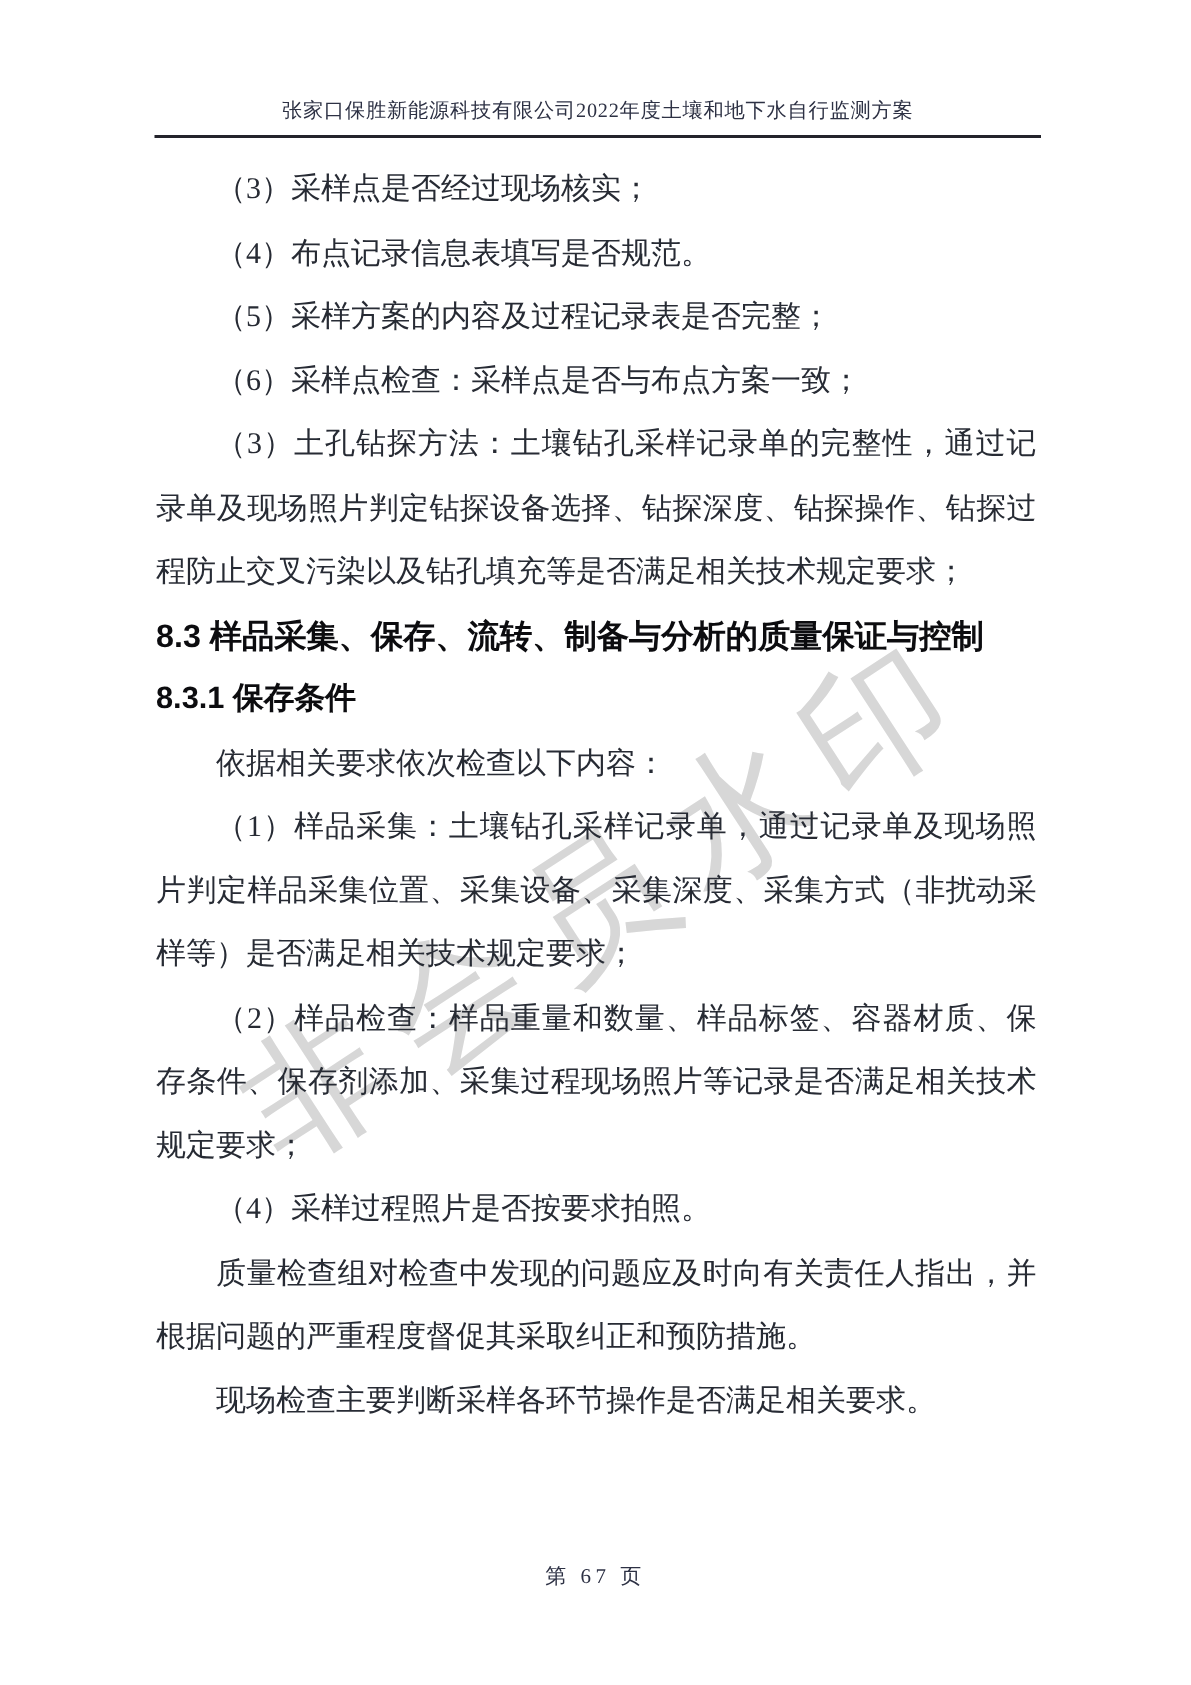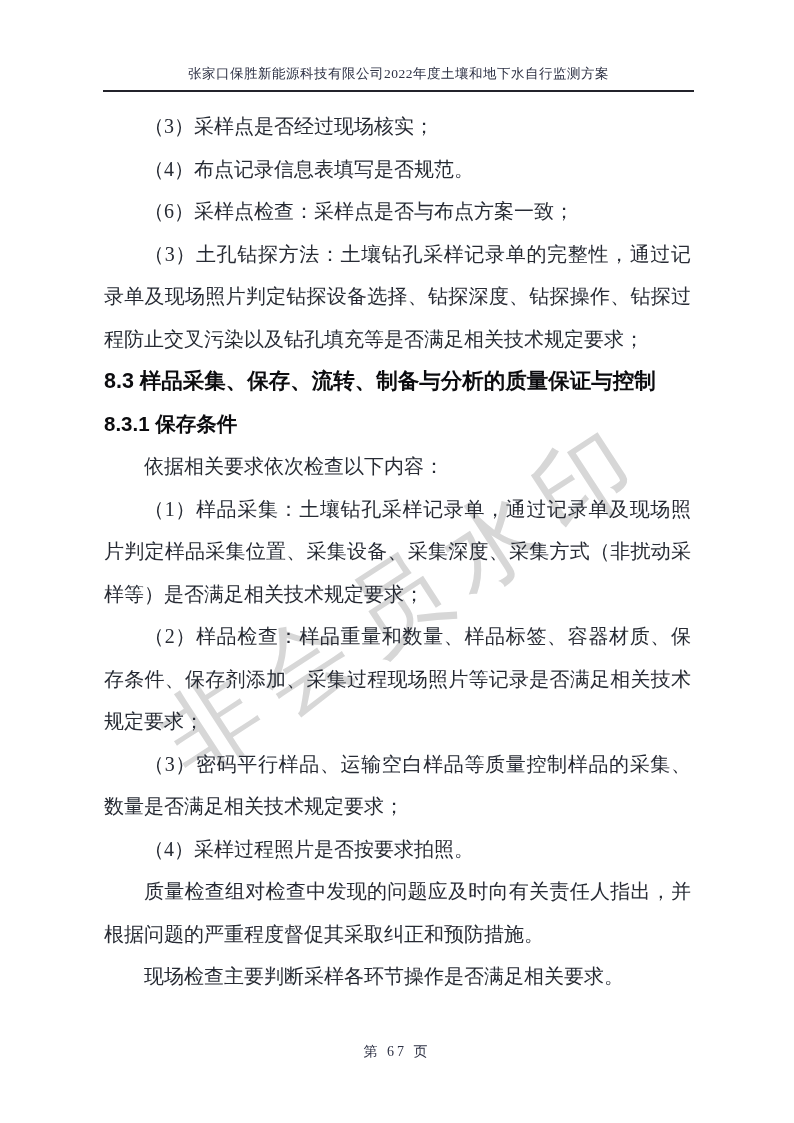--- a/index.html
+++ b/index.html
@@ -102,28 +102,28 @@
   <div class="watermark">非会员水印</div>
 
   <div class="header">
     <div class="header-title">张家口保胜新能源科技有限公司2022年度土壤和地下水自行监测方案</div>
     <div class="header-rule"></div>
   </div>
 
   <div class="content">
     <p class="para">（3）采样点是否经过现场核实；</p>
     <p class="para">（4）布点记录信息表填写是否规范。</p>
+    <p class="para">（5）采样方案的内容及过程记录表是否完整；</p>
     <p class="para">（6）采样点检查：采样点是否与布点方案一致；</p>
     <p class="para">（3）土孔钻探方法：土壤钻孔采样记录单的完整性，通过记录单及现场照片判定钻探设备选择、钻探深度、钻探操作、钻探过程防止交叉污染以及钻孔填充等是否满足相关技术规定要求；</p>
     <h2 class="heading-1">8.3 样品采集、保存、流转、制备与分析的质量保证与控制</h2>
     <h3 class="heading-2">8.3.1 保存条件</h3>
     <p class="para">依据相关要求依次检查以下内容：</p>
     <p class="para">（1）样品采集：土壤钻孔采样记录单，通过记录单及现场照片判定样品采集位置、采集设备、采集深度、采集方式（非扰动采样等）是否满足相关技术规定要求；</p>
     <p class="para">（2）样品检查：样品重量和数量、样品标签、容器材质、保存条件、保存剂添加、采集过程现场照片等记录是否满足相关技术规定要求；</p>
-    <p class="para">（3）密码平行样品、运输空白样品等质量控制样品的采集、数量是否满足相关技术规定要求；</p>
     <p class="para">（4）采样过程照片是否按要求拍照。</p>
     <p class="para">质量检查组对检查中发现的问题应及时向有关责任人指出，并根据问题的严重程度督促其采取纠正和预防措施。</p>
     <p class="para">现场检查主要判断采样各环节操作是否满足相关要求。</p>
   </div>
 
   <div class="footer">
     <span class="page-number">第 67 页</span>
   </div>
 
 </div>

